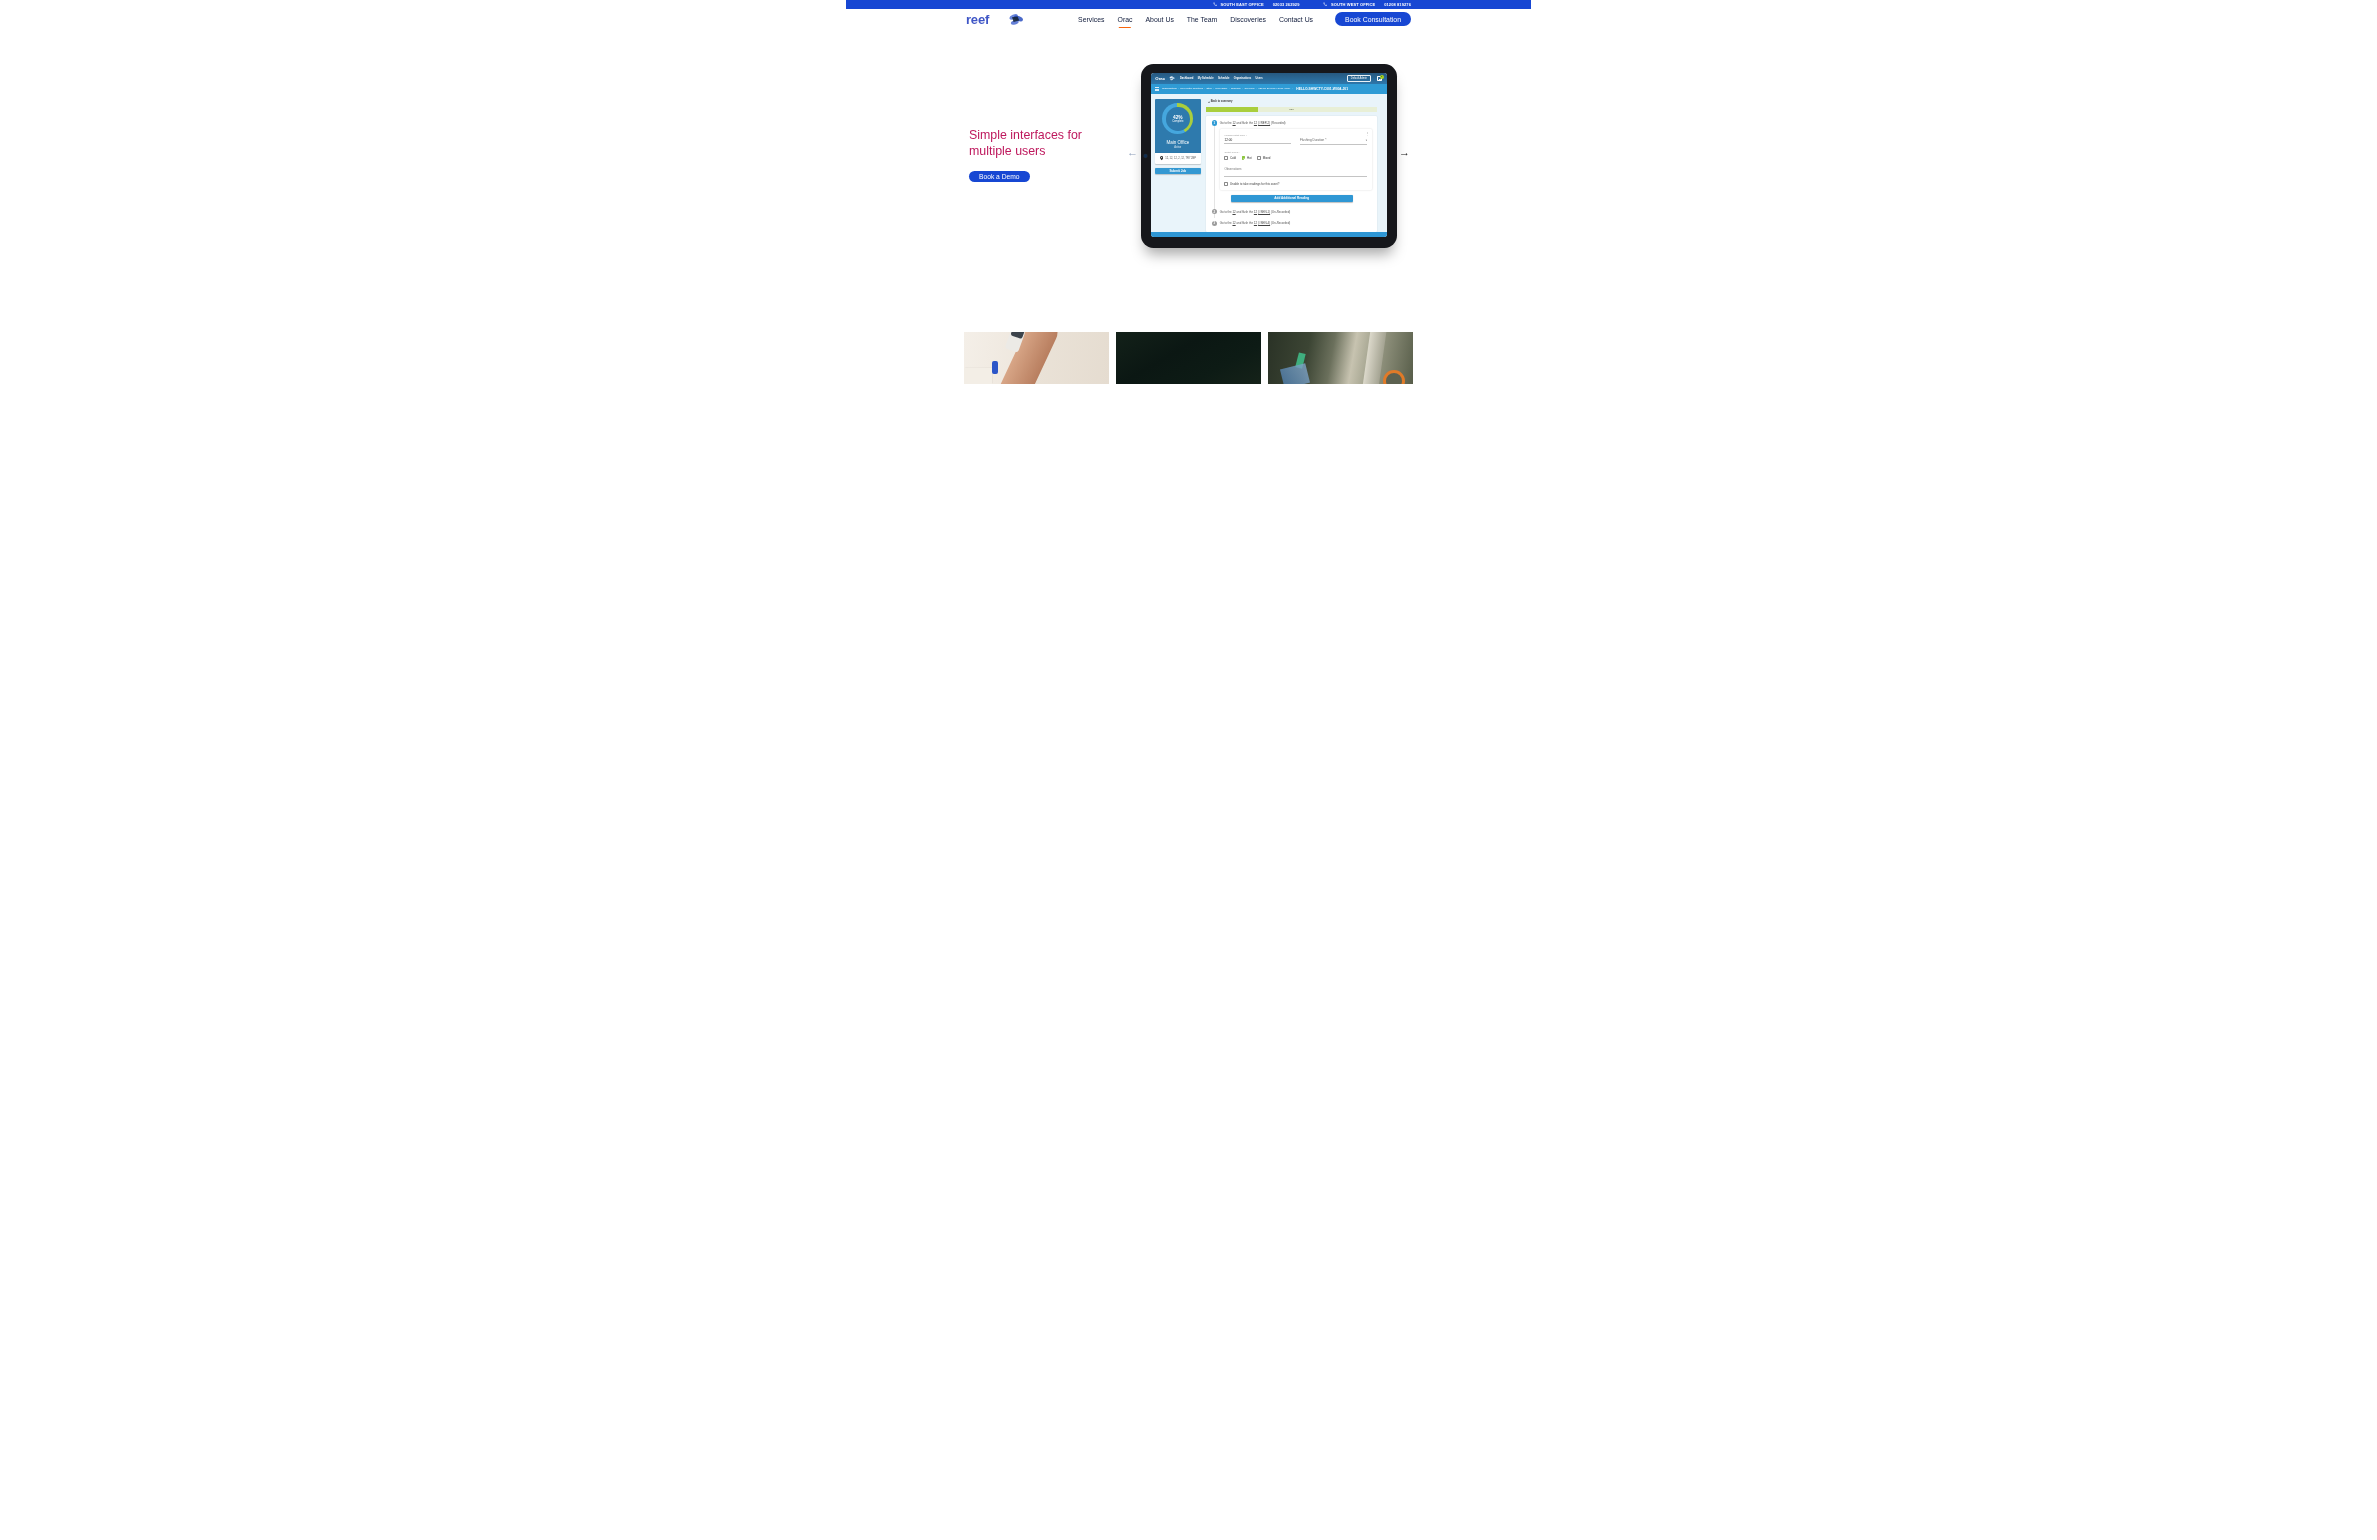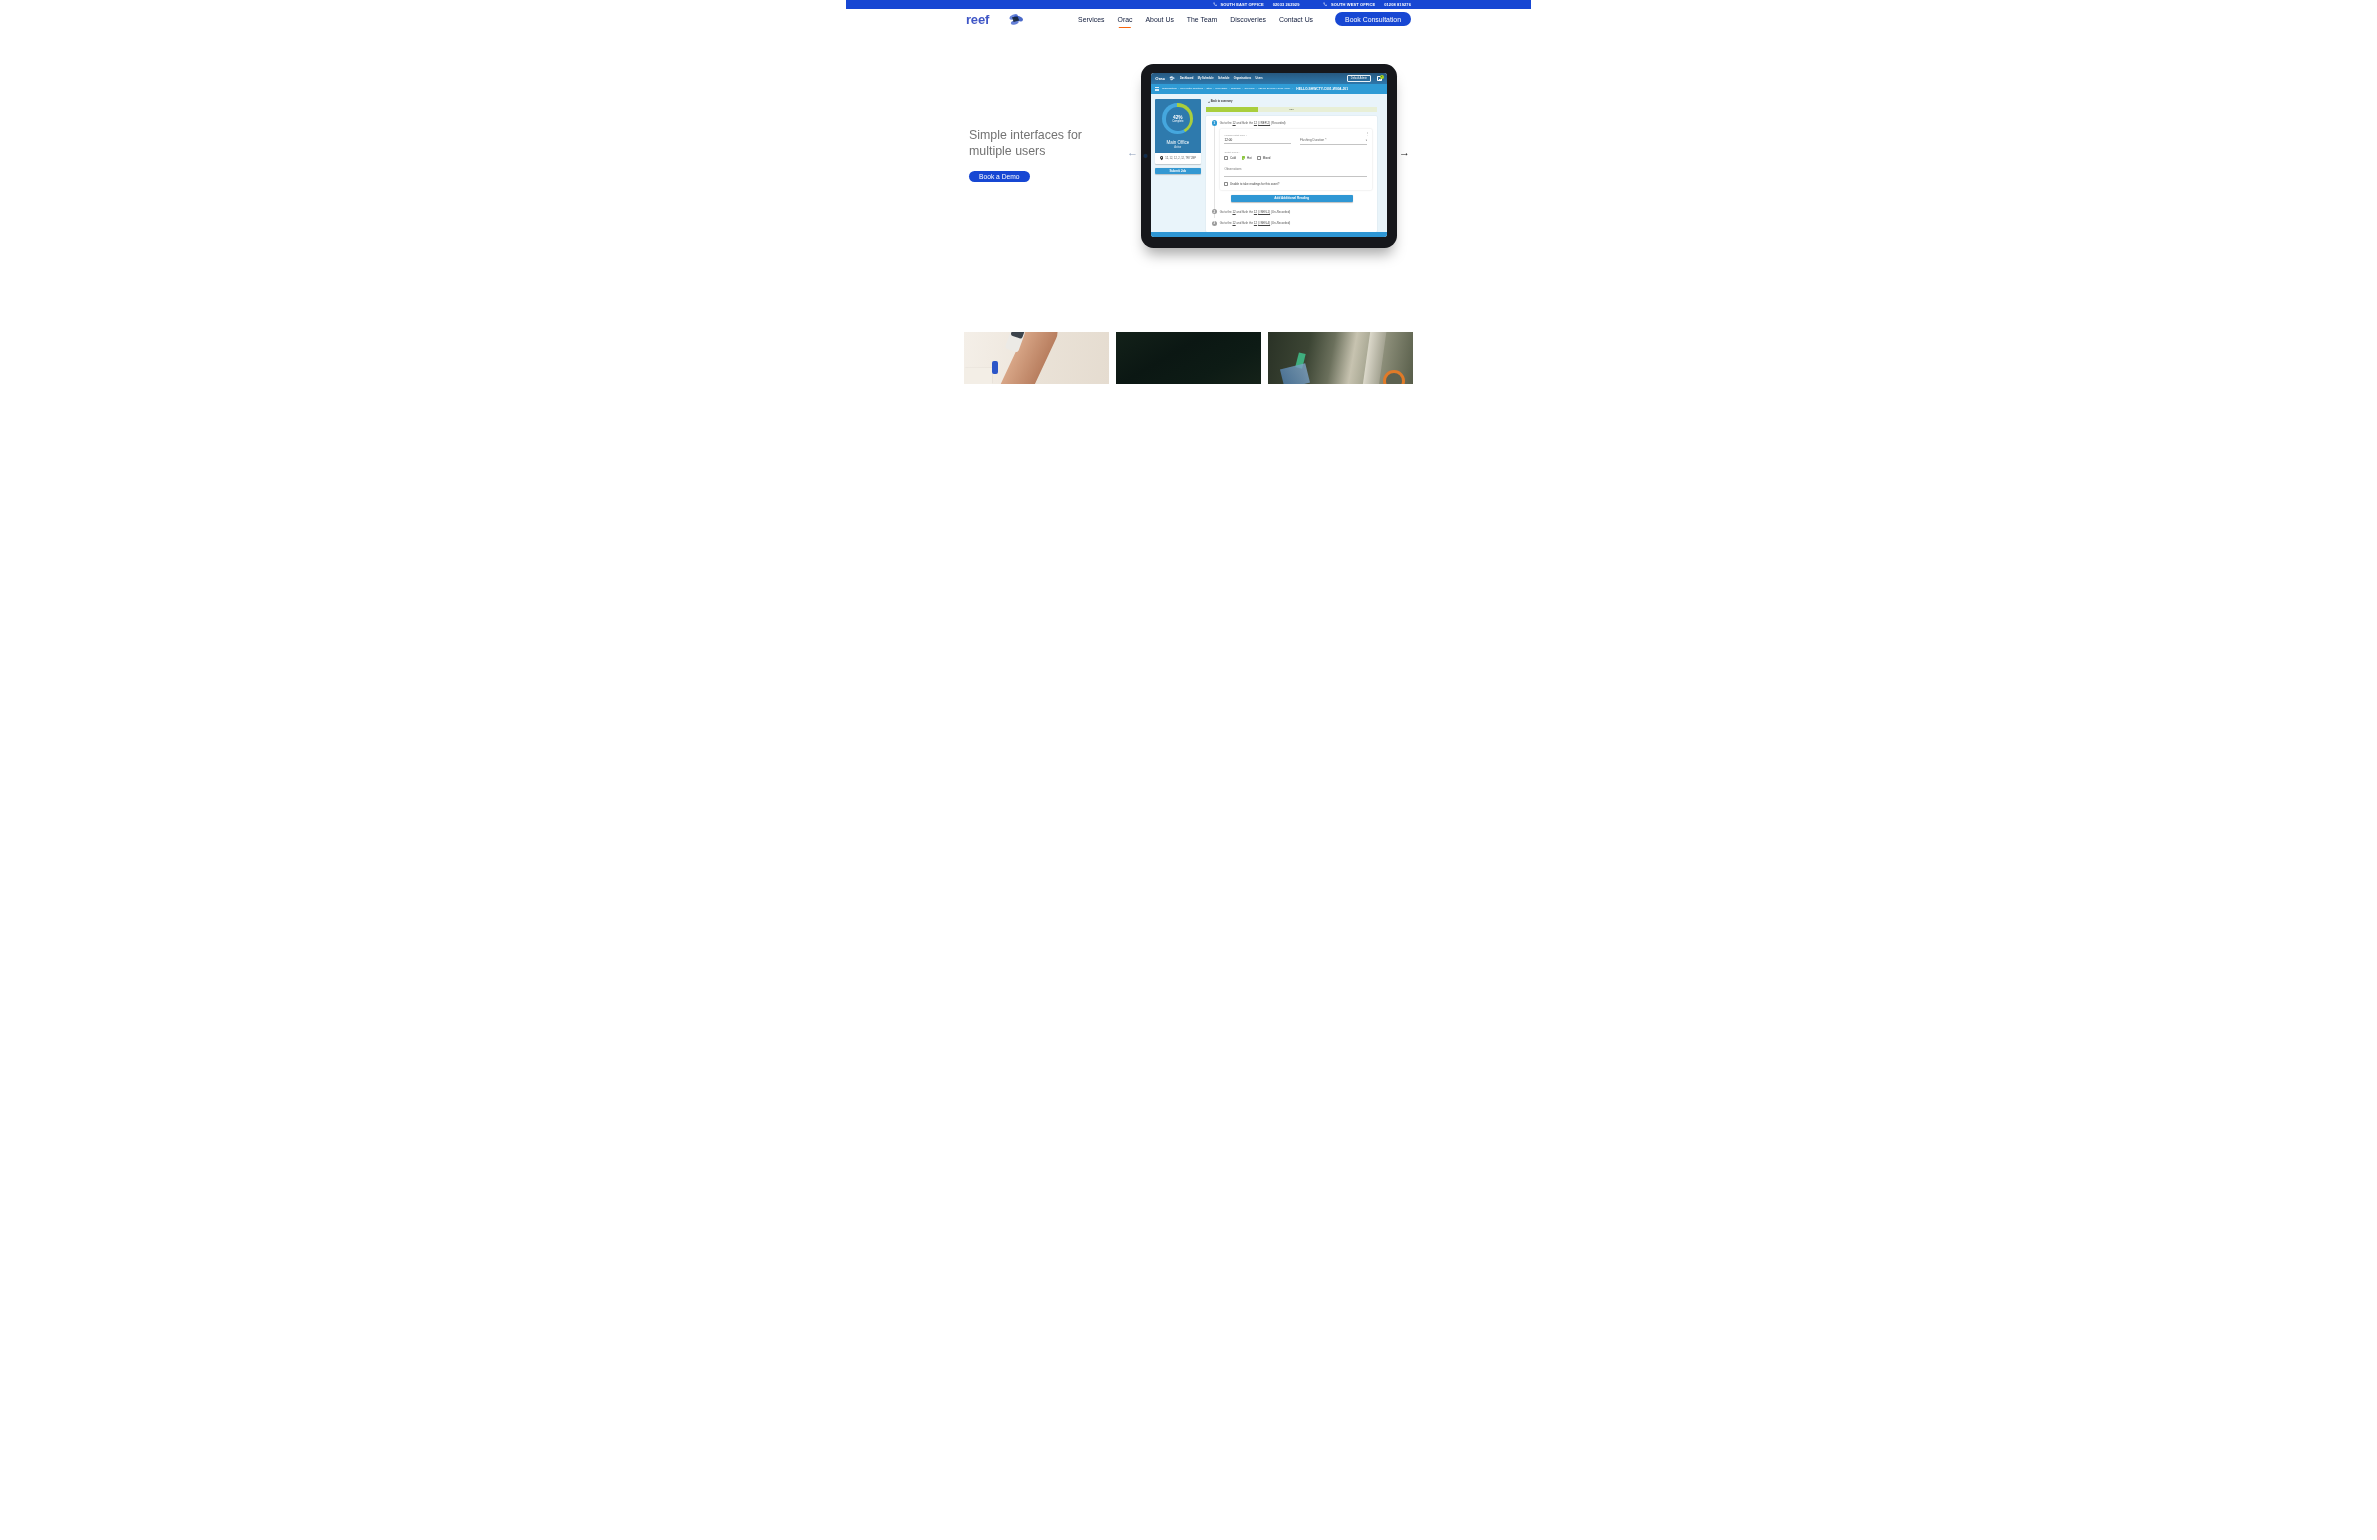--- a/index.html
+++ b/index.html
@@ -18,21 +18,21 @@
   .header-inner { width:445px; margin:0 auto; display:flex; align-items:center; }
   .logo { display:flex; align-items:flex-start; gap:19px; cursor:pointer; }
   .logo-text { font-size:13px; font-weight:bold; color:#3f56c6; letter-spacing:-0.2px; line-height:1; }
   nav { margin-left:auto; display:flex; align-items:center; gap:13px; }
   .nav-item { position:relative; font-size:6.9px; color:#0f1a3a; padding:3.8px 0; cursor:pointer; }
   .nav-item.active::after { content:""; position:absolute; left:50%; transform:translateX(-50%); bottom:-1.9px; width:12.4px; height:1.4px; background:#f8650c; }
   .cta { margin-left:22px; height:14.3px; padding:0 10px; border:none; border-radius:7.6px; background:#1747d3; color:#fff; font-size:6.9px; font-family:inherit; cursor:pointer; }
 
   
   .hero { position:relative; height:303px; background:#fff; }
-  .hero-title { position:absolute; left:123px; top:99px; width:138px; margin:0; font-size:12.4px; line-height:1.22; font-weight:normal; color:#737373; }
+  .hero-title { position:absolute; left:123px; top:99px; width:138px; margin:0; font-size:12.4px; line-height:1.22; font-weight:normal; color:#be185d; }
   .hero-cta { position:absolute; left:123px; top:142px; height:11px; padding:0 10px; border:none; border-radius:5.7px; background:#1747d3; color:#fff; font-size:6.7px; font-family:inherit; cursor:pointer; }
   .arrow { position:absolute; top:118px; font-size:11px; line-height:1; cursor:pointer; user-select:none; }
   .arrow.prev { left:281px; color:#8fa0bc; }
   .arrow.next { left:553px; color:#101010; }
 
   
   .tablet { position:absolute; left:295px; top:35px; width:256px; height:184px; background:#16171b; border-radius:12.4px; box-shadow:0 10.5px 13.3px -4.8px rgba(0,0,0,.35); }
   .cam { position:absolute; left:3.3px; top:50%; transform:translateY(-50%); width:2.9px; height:2.9px; border-radius:50%; background:#0d2c52; box-shadow:0 0 0 0.7px #1c2c3c; }
   .screen { position:absolute; left:10px; top:9px; right:10.5px; bottom:11px; background:#e9f4fa; border-radius:2.9px; overflow:hidden; display:flex; flex-direction:column; }
 

